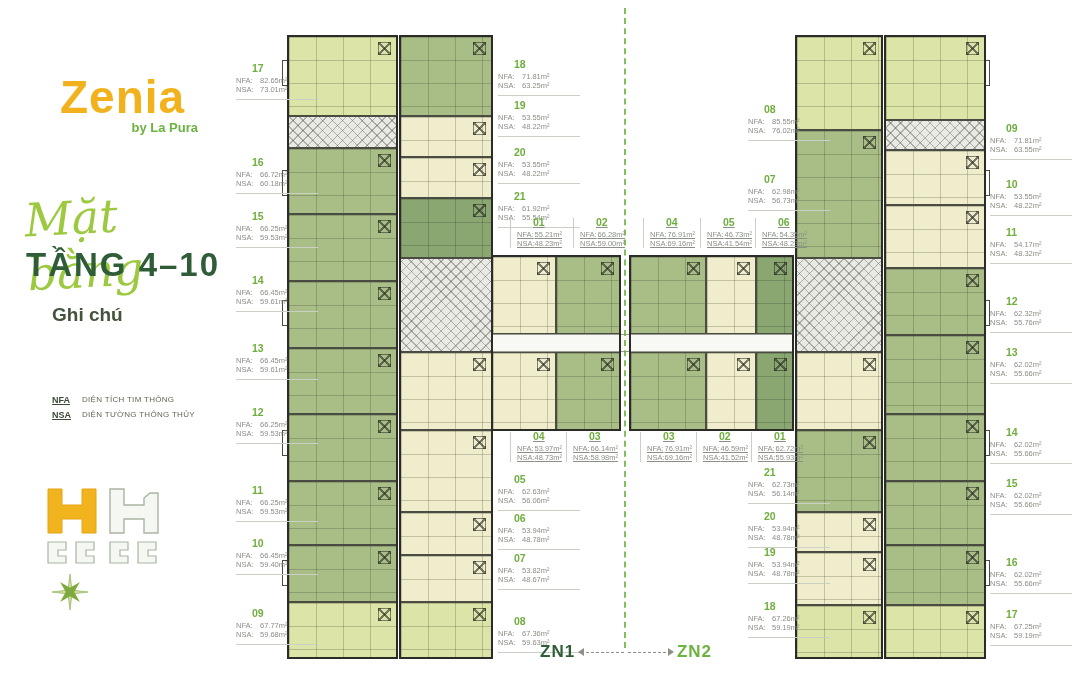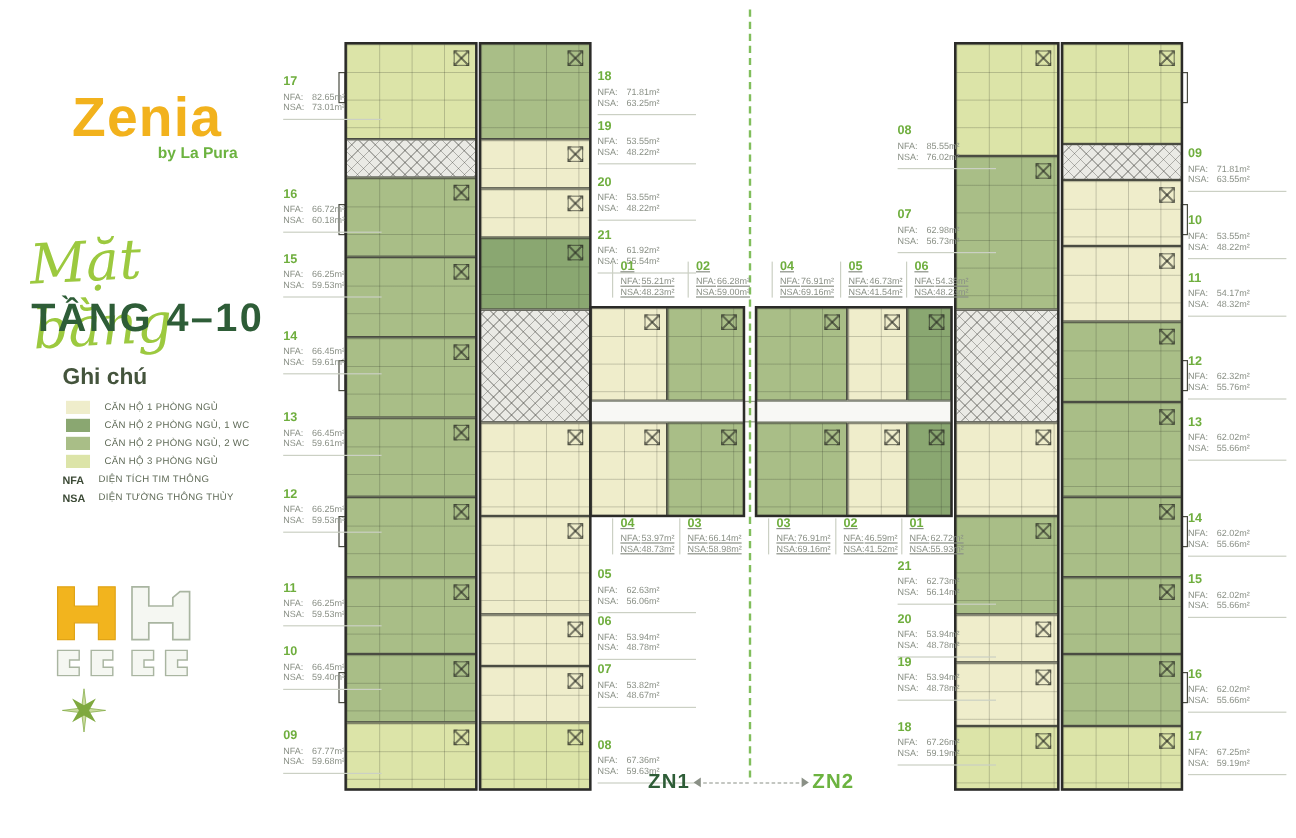--- a/index.html
+++ b/index.html
@@ -17,21 +17,21 @@
                font-family:"DejaVu Serif", serif; color:var(--green_script); transform:rotate(-3deg); }
   .main-title { position:absolute; left:26px; top:246px; font-size:33px; font-weight:bold;
                letter-spacing:2px; color:var(--green_dark); }
   .legend-head { position:absolute; left:52px; top:304px; font-size:19px; font-weight:bold; color:#44543C; }
   #legend-items { position:absolute; left:55px; top:332px; }
   .legend-row { display:flex; align-items:center; height:15px; }
   .legend-swatch { width:20px; height:11px; margin-right:12px; }
   .legend-label { font-size:8px; color:var(--legend_text); letter-spacing:.3px; }
   #legend-abbrs { position:absolute; left:52px; top:392px; }
   .abbr-row { display:flex; align-items:center; height:15px; }
-  .abbr-key { font-size:9px; font-weight:bold; color:#3C4A36; width:30px; }
+  .abbr-key { font-size:9px; font-weight:bold; color:#3C4A36; width:30px;text-decoration:underline; }
   .abbr-label { font-size:8px; color:var(--legend_text); letter-spacing:.3px; }
   #keyplan { position:absolute; left:46px; top:488px; }
   #compass { position:absolute; left:50px; top:572px; }
 
   
   #plan { position:absolute; left:0; top:0; width:1080px; height:698px; }
   .blk { position:absolute; border:1px solid #4a4c42; }
   .blk.u1  { background-color:var(--u1); }
   .blk.u2a { background-color:var(--u2a); }
   .blk.u2b { background-color:var(--u2b); }
@@ -49,21 +49,21 @@
   .blk.balc { background:#fff; border:1px solid #4a4c42; }
   .blk.outline { background:transparent; border:2px solid var(--wall); }
   .roomx { position:absolute; right:5px; top:5px; width:13px; height:13px;
       border:1px solid rgba(40,42,35,.55);
       background:
         linear-gradient(45deg, transparent 45%, rgba(40,42,35,.6) 45% 55%, transparent 55%),
         linear-gradient(-45deg, transparent 45%, rgba(40,42,35,.6) 45% 55%, transparent 55%); }
 
   
   .unit-label { position:absolute; color:var(--text_gray); line-height:9px; }
-  .unit-label .uid { font-size:10.5px; font-weight:bold; color:var(--uid_green); margin-bottom:3px; }
+  .unit-label .uid { font-size:10.5px; font-weight:bold; color:var(--uid_green); margin-bottom:3px;margin-left:16px; }
   .unit-label .row { display:flex; font-size:7.5px; }
   .unit-label .row .k { width:24px; }
   .unit-label.side { width:82px; border-bottom:1px solid var(--line_gray); padding-bottom:5px; }
   .unit-label.center { width:52px; border-left:1px solid var(--line_gray); padding-left:6px;text-decoration:underline; }
 
   
   #centerline { position:absolute; left:624px; top:8px; height:640px; width:0;
       border-left:2px dashed var(--green_bright); opacity:.85; }
   #zonebar { position:absolute; left:540px; top:641px; width:172px; height:22px;
       display:flex; align-items:center; }
@@ -78,38 +78,20 @@
 <body>
 
 <div id="app">
 
   <aside id="sidebar">
     <div class="logo-name">Zenia</div>
     <div class="logo-byline">by La Pura</div>
     <div class="script-title">Mặt bằng</div>
     <div class="main-title">TẦNG 4–10</div>
     <div class="legend-head">Ghi chú</div>
-    <div id="legend-items">
-        <div class="legend-row">
-          <span class="legend-swatch" style="background: rgb(239, 237, 203);"></span>
-          <span class="legend-label">CĂN HỘ 1 PHÒNG NGỦ</span>
-        </div>
-        <div class="legend-row">
-          <span class="legend-swatch" style="background: rgb(138, 167, 113);"></span>
-          <span class="legend-label">CĂN HỘ 2 PHÒNG NGỦ, 1 WC</span>
-        </div>
-        <div class="legend-row">
-          <span class="legend-swatch" style="background: rgb(169, 190, 135);"></span>
-          <span class="legend-label">CĂN HỘ 2 PHÒNG NGỦ, 2 WC</span>
-        </div>
-        <div class="legend-row">
-          <span class="legend-swatch" style="background: rgb(220, 228, 168);"></span>
-          <span class="legend-label">CĂN HỘ 3 PHÒNG NGỦ</span>
-        </div>
-      </div>
     <div id="legend-abbrs">
         <div class="abbr-row">
           <span class="abbr-key">NFA</span>
           <span class="abbr-label">DIỆN TÍCH TIM THÔNG</span>
         </div>
         <div class="abbr-row">
           <span class="abbr-key">NSA</span>
           <span class="abbr-label">DIỆN TƯỜNG THÔNG THỦY</span>
         </div>
       </div>

